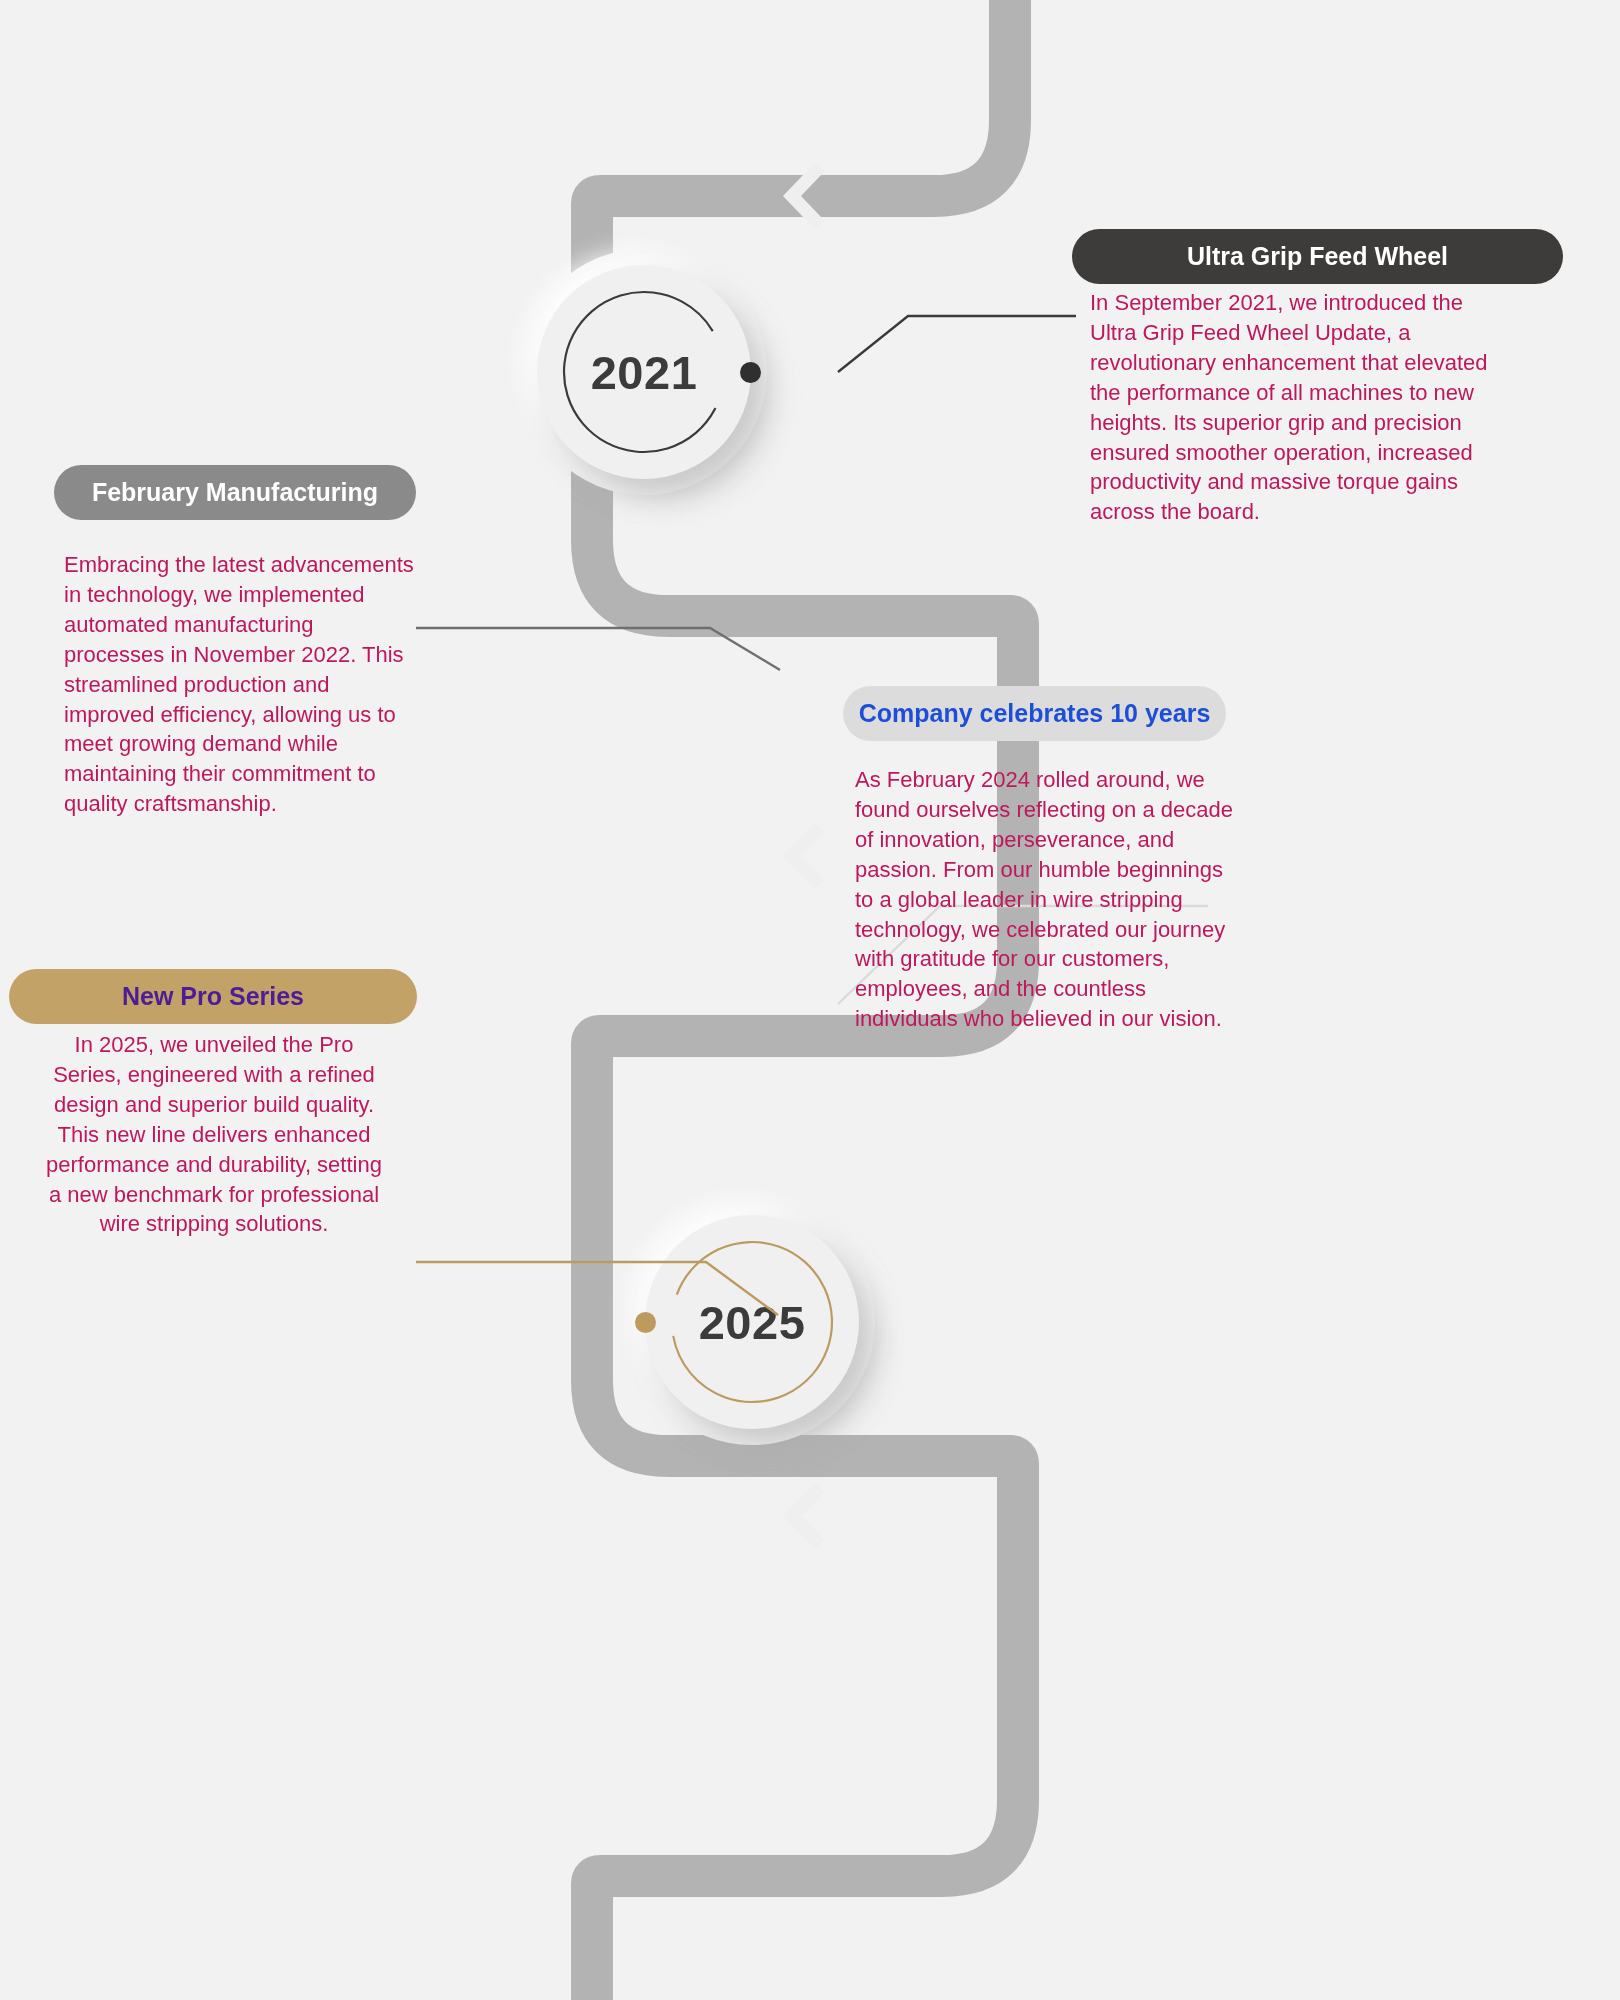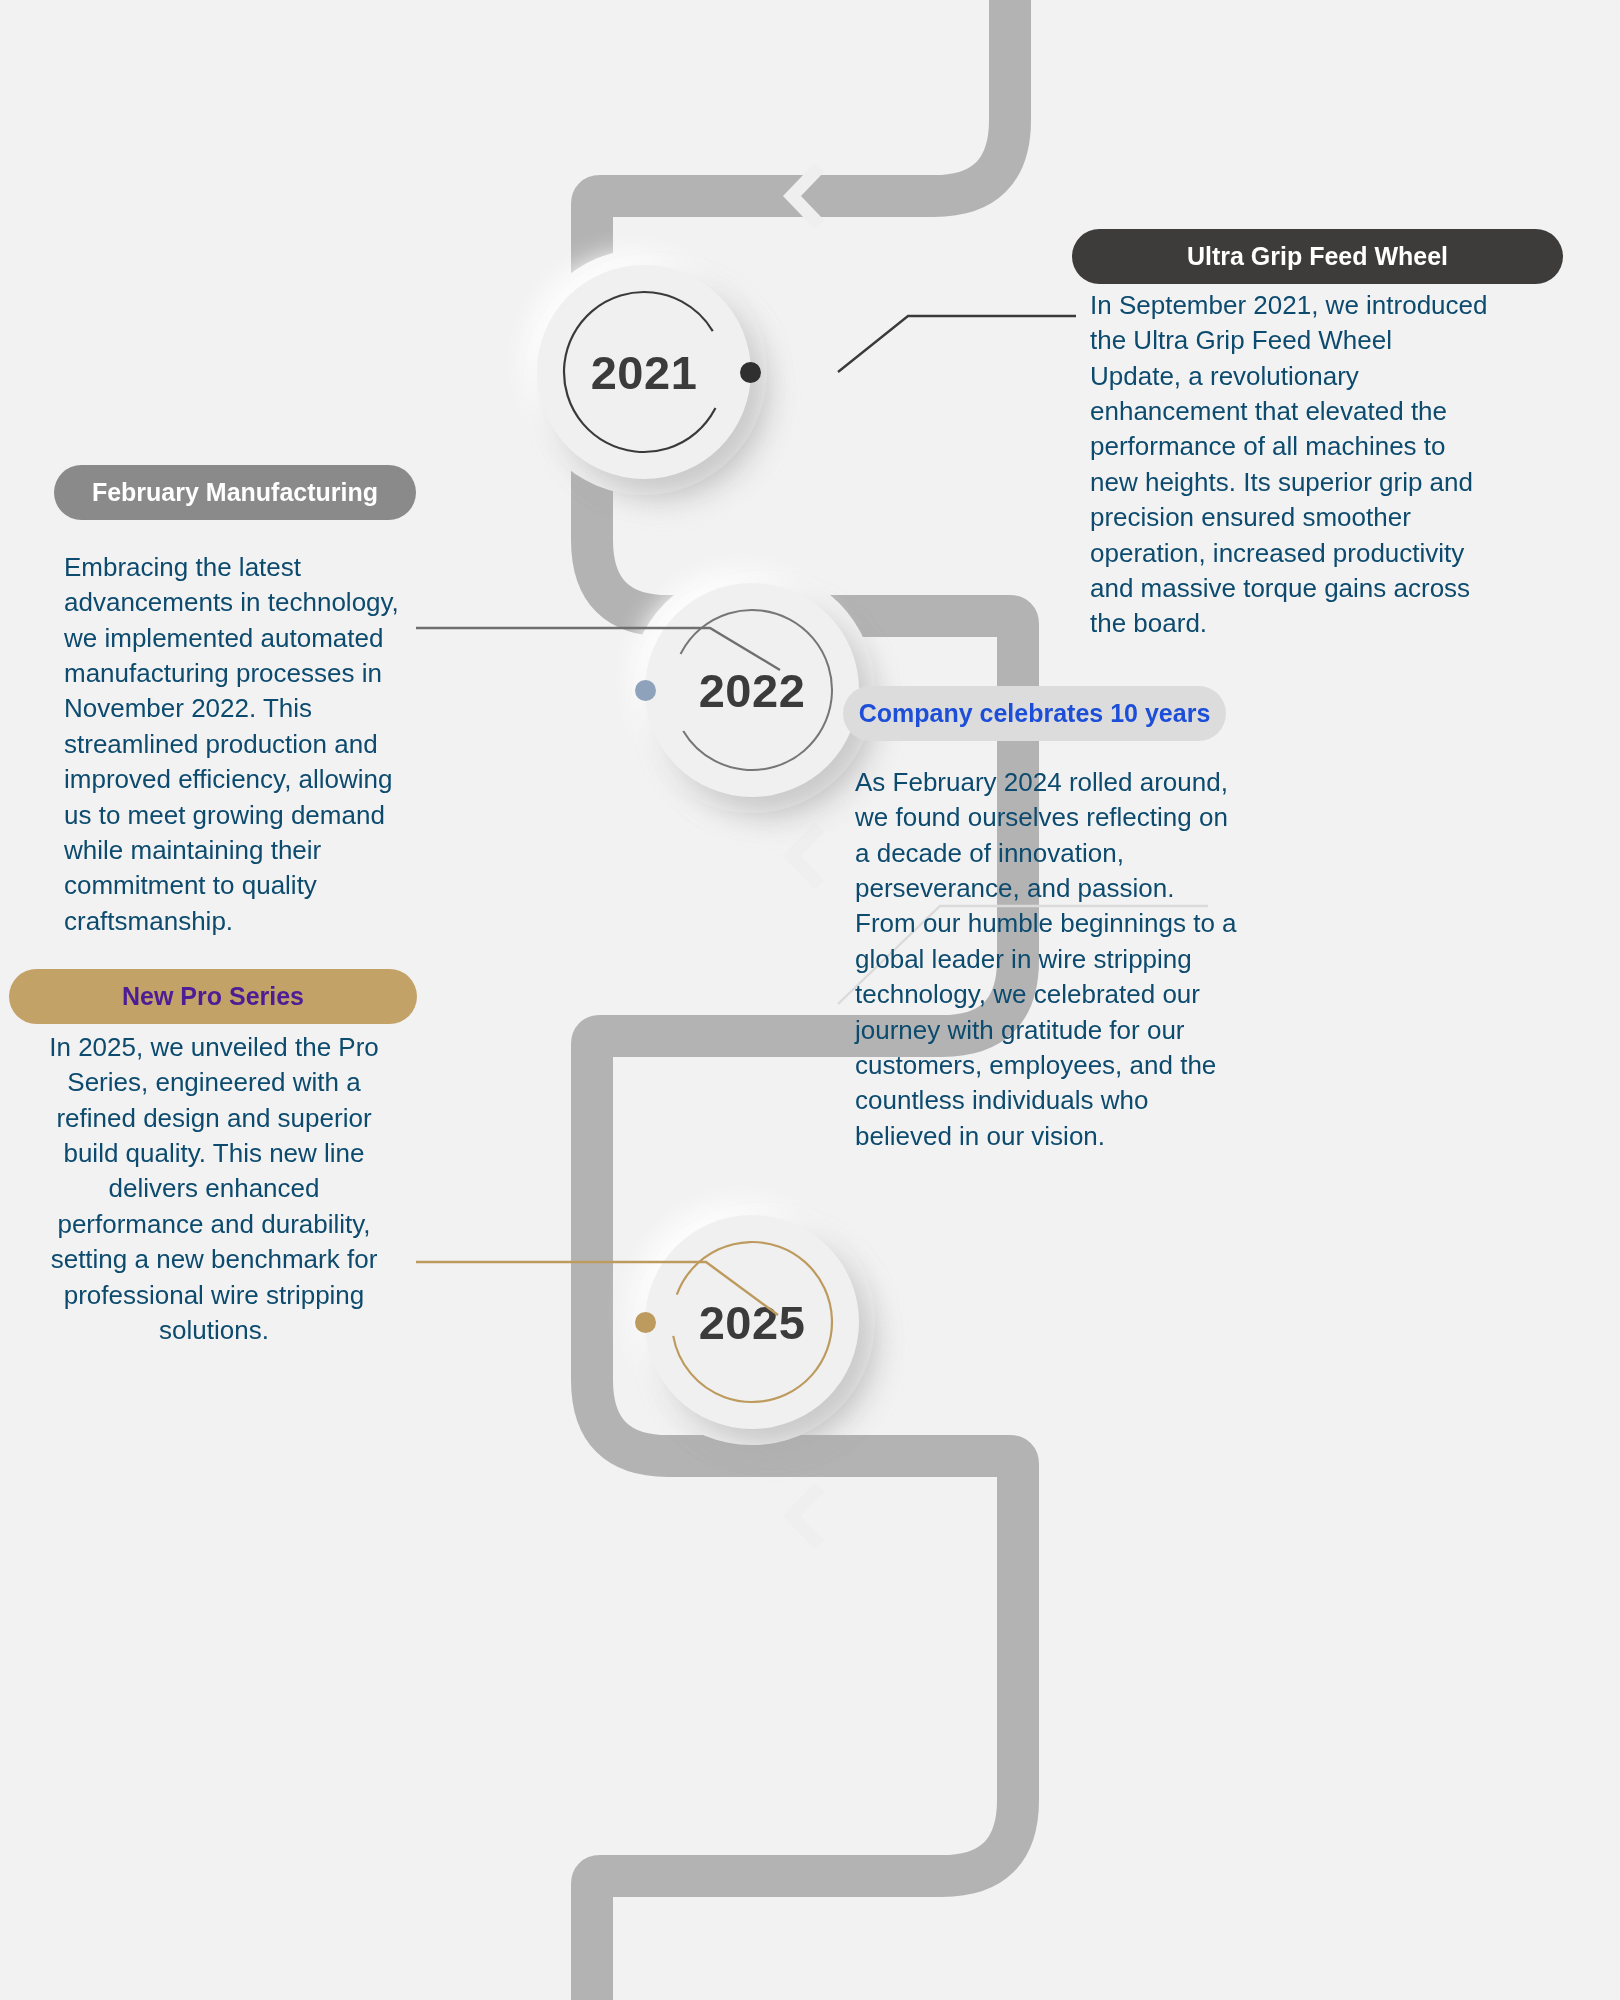--- a/index.html
+++ b/index.html
@@ -52,21 +52,21 @@
   .badge{
     position:absolute;z-index:5;
     height:55px;border-radius:28px;
     display:flex;align-items:center;justify-content:center;
     font-size:25px;font-weight:bold;
     padding:4px 26px;box-sizing:border-box;
     white-space:nowrap;
   }
   .para{
     position:absolute;z-index:5;
-    font-size:26px;line-height:1.36;color:#0c4a6e;
+    font-size:22px;line-height:1.36;color:#be185d;
   }
 
   #badge-2021{left:1072px;top:229px;width:491px;background:#3e3c3b;color:#ffffff;}
   #para-2021 {left:1090px;top:288px;width:400px;}
 
   #badge-2022{left:54px;top:465px;width:362px;background:#8a8a8a;color:#ffffff;}
   #para-2022 {left:64px;top:550px;width:352px;}
 
   #badge-2024{left:843px;top:686px;width:383px;background:#dcdcdc;color:#1d4ed8;}
   #para-2024 {left:855px;top:765px;width:382px;}
@@ -113,27 +113,20 @@
   </svg>
 
   <div class="node" id="node-2021">
     <svg class="ring" viewBox="0 0 164 164">
       <circle cx="82" cy="82" r="80" fill="none" stroke="#3a3a3a" stroke-width="2.2" stroke-dasharray="420 80" transform="rotate(28 82 82)"></circle>
     </svg>
     <span class="yr">2021</span>
     <span class="dot right" style="background:#2f2f2f"></span>
   </div>
 
-  <div class="node" id="node-2022">
-    <svg class="ring" viewBox="0 0 164 164">
-      <circle cx="82" cy="82" r="80" fill="none" stroke="#767676" stroke-width="2" stroke-dasharray="420 80" transform="rotate(208 82 82)"></circle>
-    </svg>
-    <span class="yr">2022</span>
-    <span class="dot left" style="background:#8fa2bb"></span>
-  </div>
 
 
   <div class="node" id="node-2025">
     <svg class="ring" viewBox="0 0 164 164">
       <circle cx="82" cy="82" r="80" fill="none" stroke="#bd9a5d" stroke-width="2.2" stroke-dasharray="460 44" transform="rotate(200 82 82)"></circle>
     </svg>
     <span class="yr">2025</span>
     <span class="dot left" style="background:#bd9a5d"></span>
   </div>
 

